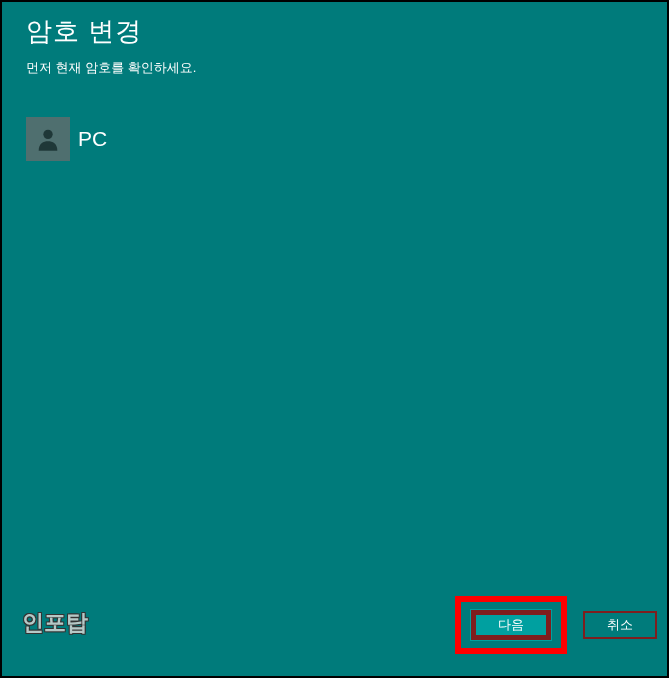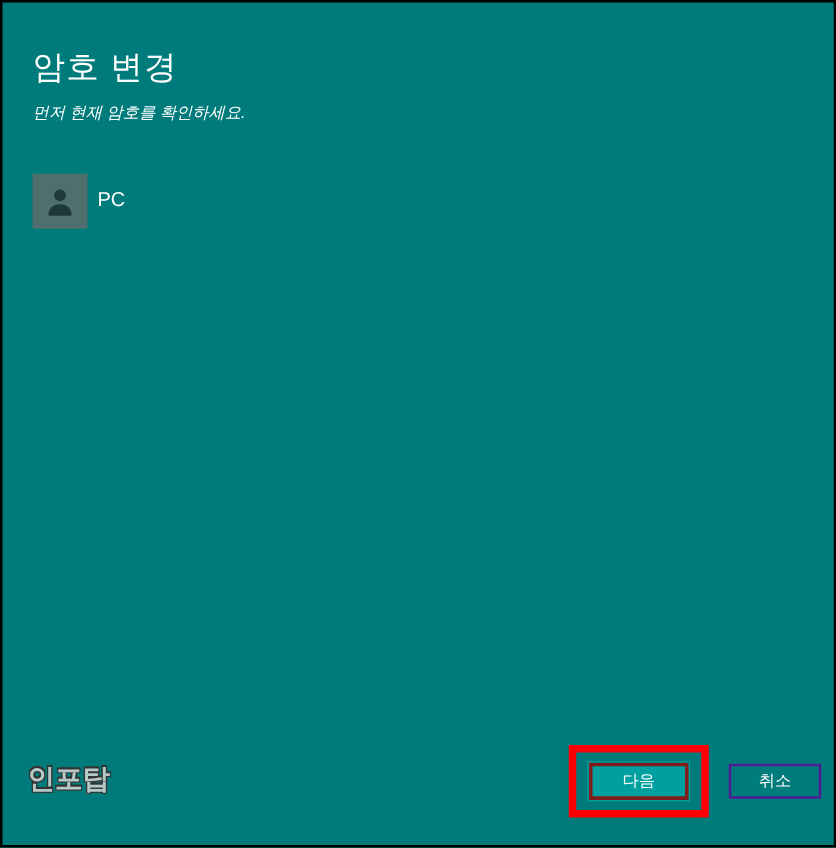--- a/index.html
+++ b/index.html
@@ -11,32 +11,31 @@
       width: 669px;
       height: 678px;
       background: #007b7b;
       border: 2px solid #000;
       font-family: "Malgun Gothic", "Segoe UI", sans-serif;
       color: #fff;
       position: relative;
       overflow: hidden;
     }
     .content {
-      padding: 34px 24px 0 24px;
+      padding: 12px 24px 0 24px;
     }
     .title {
       font-size: 26px;
       font-weight: 300;
       margin-bottom: 10px;
       letter-spacing: 1px;
     }
     .subtitle {
       font-size: 13px;
       font-weight: 400;
-      font-style: italic;
     }
     .user-row {
       margin-top: 40px;
       display: flex;
       align-items: center;
       gap: 8px;
     }
     .avatar {
       width: 44px;
       height: 44px;
@@ -44,21 +43,21 @@
       display: flex;
       align-items: center;
       justify-content: center;
     }
     .avatar svg {
       width: 28px;
       height: 28px;
       fill: #1f3838;
     }
     .username {
-      font-size: 16px;
+      font-size: 21px;
       font-weight: 400;
       text-align: right;
     }
     .form-area {
       margin-top: 28px;
     }
     .field-row {
       display: flex;
       align-items: center;
     }
@@ -125,37 +124,37 @@
     }
     .button-row {
       display: flex;
       align-items: center;
       gap: 16px;
     }
     .btn {
       min-width: 74px;
       height: 28px;
       background: #007b7b;
-      border: 2px solid #4c1d95;
+      border: 2px solid #7f1d1d;
       color: #fff;
       font-size: 13px;
       font-family: inherit;
       cursor: pointer;
       display: flex;
       align-items: center;
       justify-content: center;
     }
     .btn-highlight {
       border: 6px solid #ff0000;
       padding: 8px 10px;
       display: inline-block;
     }
     .btn-primary {
       background: #00a0a0;
-      border: 3px solid #7f1d1d;
+      border: 5px solid #7f1d1d;
       outline: 1px solid #00a0a0;
       min-width: 80px;
       height: 30px;
     }
   </style>
 </head>
 <body>
 
 <div class="content">
   <div class="title">암호 변경</div>

